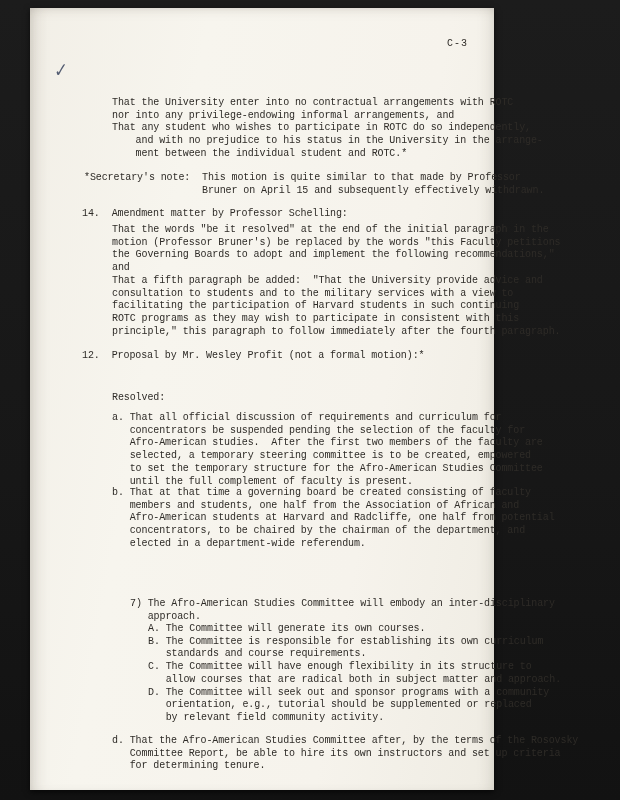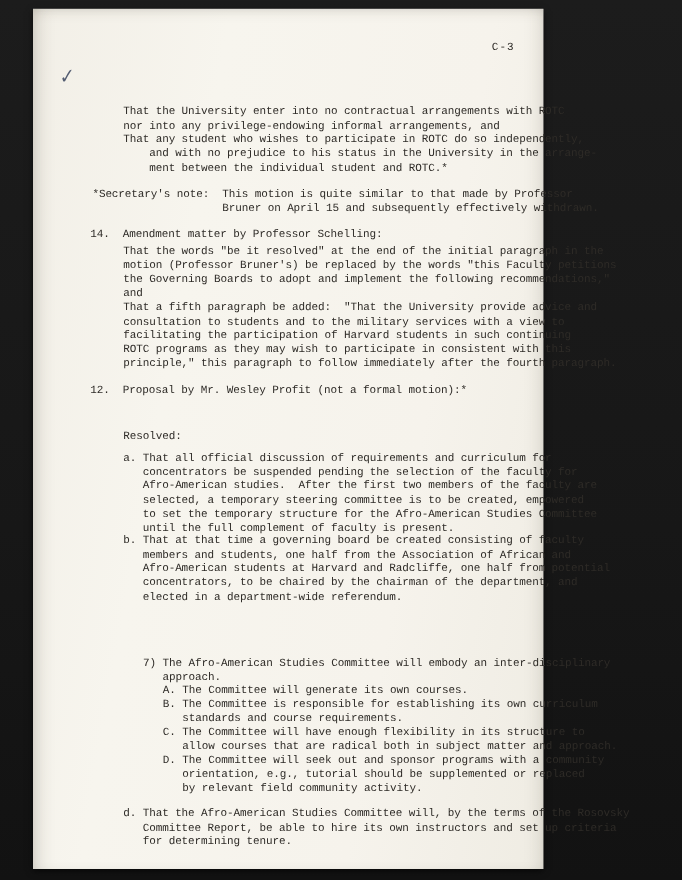--- a/index.html
+++ b/index.html
@@ -119,18 +119,18 @@
 
     <div class="tblock" style="top:615px; left:118px">A. The Committee will generate its own courses.
 B. The Committee is responsible for establishing its own curriculum
    standards and course requirements.
 C. The Committee will have enough flexibility in its structure to
    allow courses that are radical both in subject matter and approach.
 D. The Committee will seek out and sponsor programs with a community
    orientation, e.g., tutorial should be supplemented or replaced
    by relevant field community activity.</div>
 
-    <div class="tblock" style="top:727px; left:82px">d. That the Afro-American Studies Committee will, by the terms of the Rosovsky
+    <div class="tblock" style="top:727px; left:82px">d. That the Afro-American Studies Committee after, by the terms of the Rosovsky
    Committee Report, be able to hire its own instructors and set up criteria
    for determining tenure.</div>
 
   </div>
 </div>
 
 </body></html>

